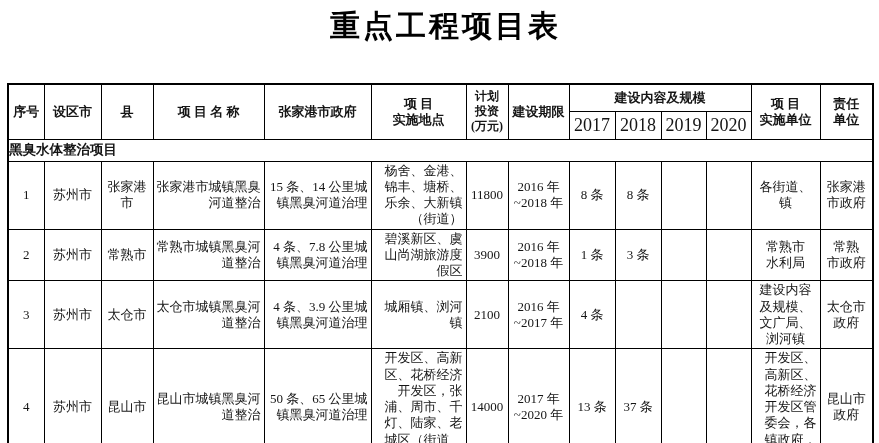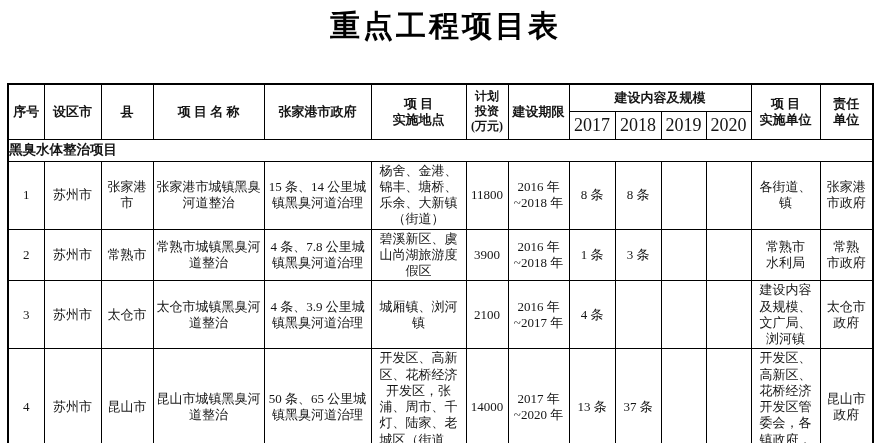--- a/index.html
+++ b/index.html
@@ -42,21 +42,21 @@
     font-weight: bold;
     text-align: center;
     padding: 1px 2px;
   }
   .projects th.year-th {
     font-weight: normal;
     font-size: 18px;
   }
   .projects th.invest-th { font-size: 12px; margin-left: 33px; }
   td.c { text-align: center; }
-  td.l { text-align: center; }
+  td.l { text-align: right; }
   tr.section-row td {
     font-weight: bold;
     text-align: left;
     padding-left: 0;
     font-size: 13.5px;
     white-space: nowrap;
   }
 </style>
 </head>
 <body>

